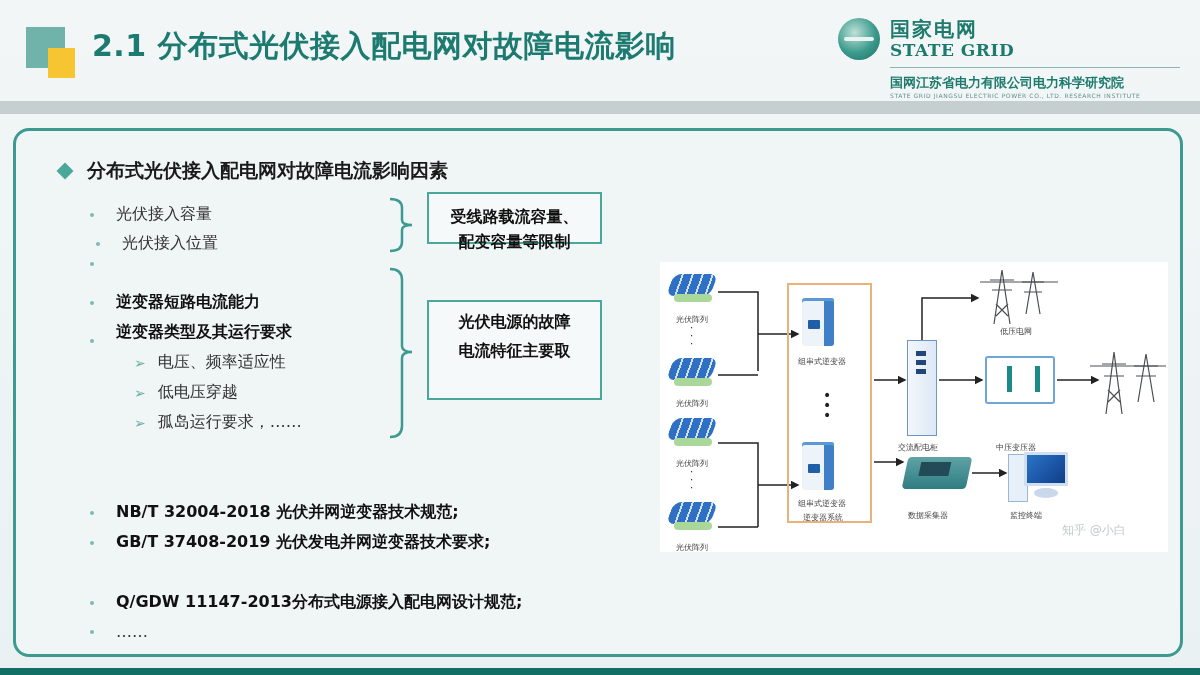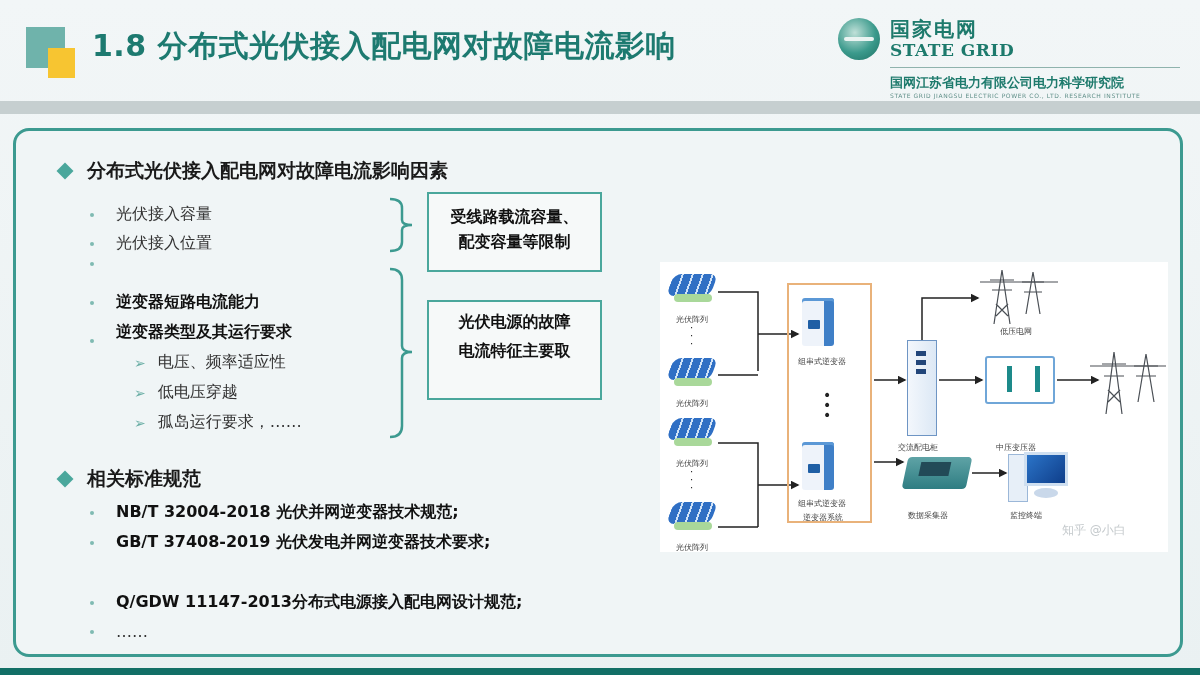--- a/index.html
+++ b/index.html
@@ -62,21 +62,21 @@
   .watermark { position:absolute; left:402px; top:260px; font-size:12px; color:#c4c9cc; white-space:nowrap; }
   .vdots { position:absolute; width:3px; font-size:10px; line-height:8px; color:#222; }
 </style>
 </head>
 <body>
 
 <div class="slide">
 
   <div class="sq-teal"></div>
   <div class="sq-yellow"></div>
-  <div class="title">1.8 分布式光伏接入配电网对故障电流影响</div>
+  <div class="title">2.1 分布式光伏接入配电网对故障电流影响</div>
 
   <div class="logo">
     <div class="logo-globe"></div>
     <div class="logo-cn">国家电网</div>
     <div class="logo-en">STATE GRID</div>
     <div class="logo-rule"></div>
     <div class="logo-inst">国网江苏省电力有限公司电力科学研究院</div>
     <div class="logo-inst-en">STATE GRID JIANGSU ELECTRIC POWER CO., LTD. RESEARCH INSTITUTE</div>
   </div>
 
@@ -86,30 +86,30 @@
 
   <div class="sec-head" style="left:56px; top:158px;">
     <span class="diamond"></span>
     <span>分布式光伏接入配电网对故障电流影响因素</span>
   </div>
 
   <div class="item" style="left:90px; top:204px;">
     <span class="dot"></span>
     <span>光伏接入容量</span>
   </div>
-  <div class="item" style="left:90px; top:233px;">
+  <div class="item" style="left:96px; top:233px;">
     <span class="dot"></span>
     <span>光伏接入位置</span>
   </div>
 
   <svg class="brace" style="left:386px; top:196px;" width="30" height="58">
     <path d="M4 3 Q16 3 16 12 L16 24 Q16 29 26 29 Q16 29 16 34 L16 46 Q16 55 4 55" fill="none" stroke="#3c9a90" stroke-width="2.5"></path>
   </svg>
 
-  <div class="callout" style="left:427px; top:192px; width:175px; height:80px; padding-top:10px; line-height:25px;">
+  <div class="callout" style="left:427px; top:192px; width:175px; height:52px; padding-top:10px; line-height:25px;">
     <div>受线路载流容量、</div>
     <div>配变容量等限制</div>
   </div>
 
   <div class="item bold" style="left:90px; top:262px;">
     <span class="dot"></span>
   </div>
   <div class="item bold" style="left:90px; top:292px;">
     <span class="dot"></span>
     <span>逆变器短路电流能力</span>
@@ -134,24 +134,20 @@
 
   <svg class="brace" style="left:386px; top:266px;" width="30" height="174">
     <path d="M4 3 Q16 3 16 14 L16 80 Q16 86 26 86 Q16 86 16 92 L16 160 Q16 171 4 171" fill="none" stroke="#3c9a90" stroke-width="2.5"></path>
   </svg>
 
   <div class="callout" style="left:427px; top:300px; width:175px; height:100px; padding-top:5px; line-height:29px;">
     <div>光伏电源的故障</div>
     <div>电流特征主要取</div>
   </div>
 
-  <div class="sec-head" style="left:56px; top:466px;">
-    <span class="diamond"></span>
-    <span>相关标准规范</span>
-  </div>
 
   <div class="item bold" style="left:90px; top:502px;">
     <span class="dot"></span>
     <span>NB/T 32004-2018 光伏并网逆变器技术规范;</span>
   </div>
   <div class="item bold" style="left:90px; top:532px;">
     <span class="dot"></span>
     <span>GB/T 37408-2019 光伏发电并网逆变器技术要求;</span>
   </div>
   <div class="item bold" style="left:90px; top:592px;">

